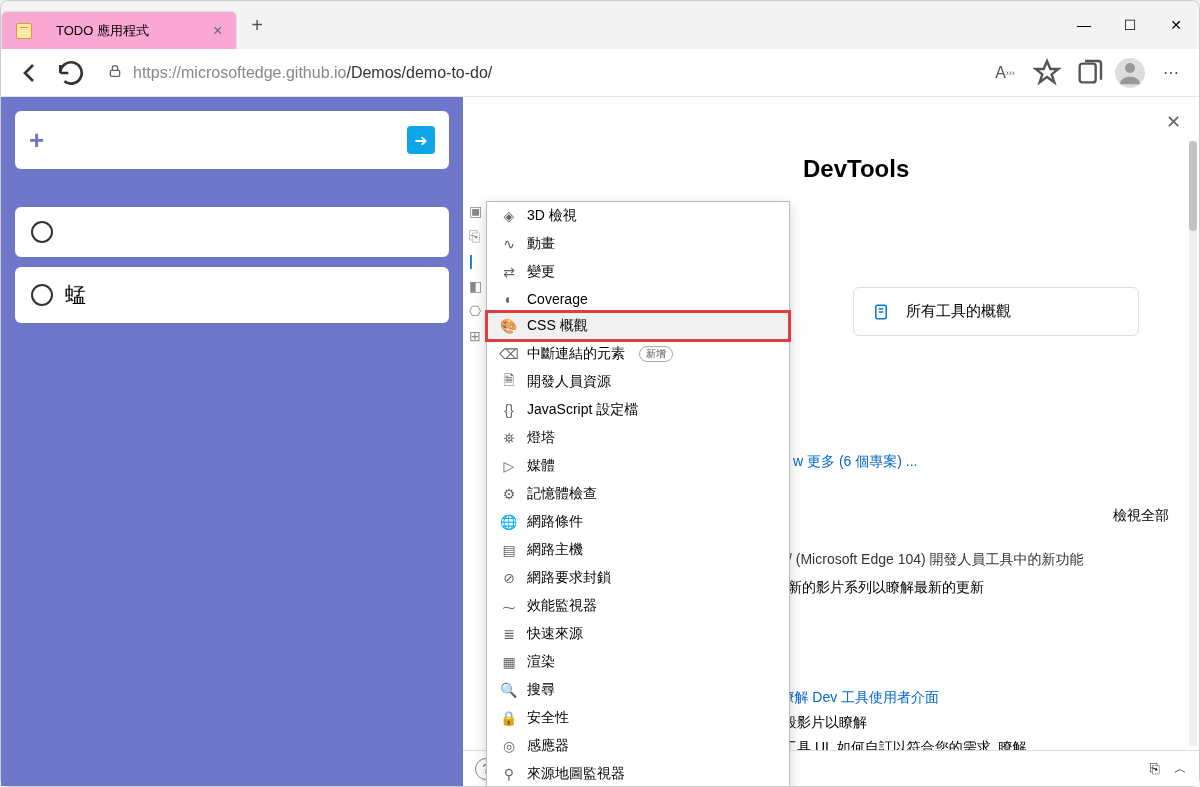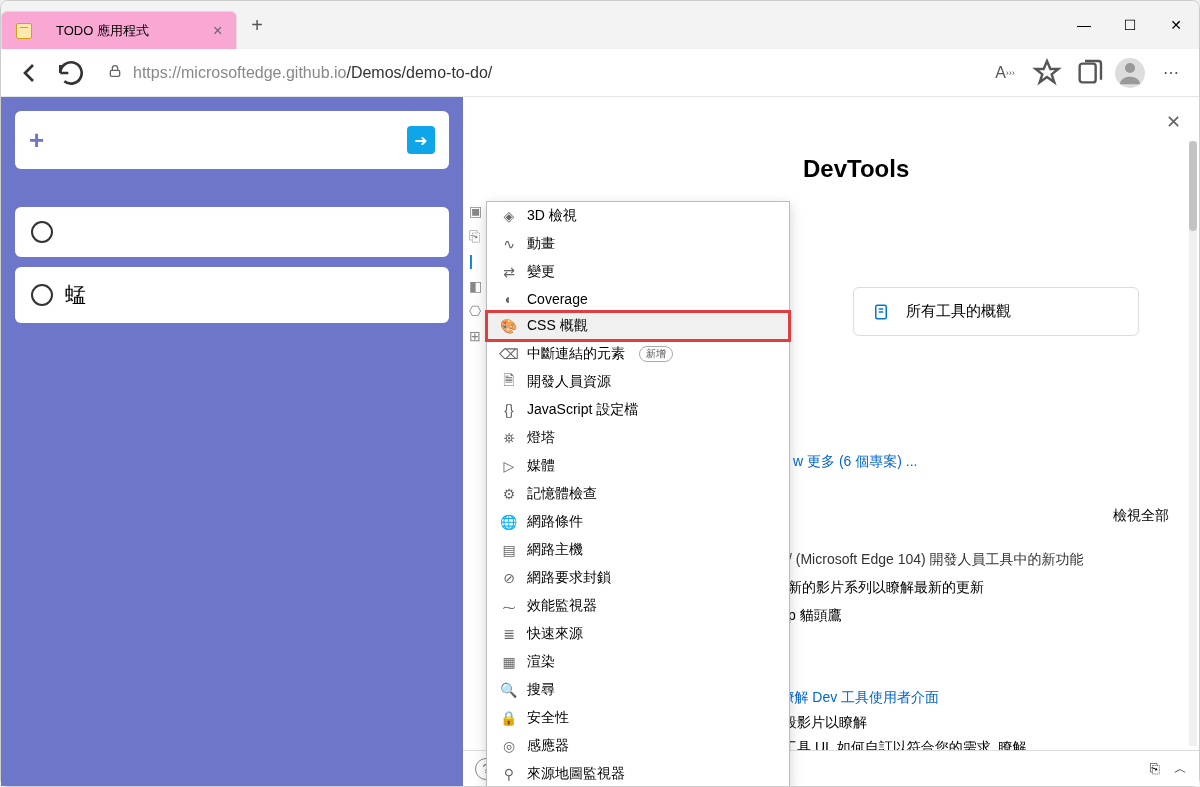--- a/index.html
+++ b/index.html
@@ -167,21 +167,20 @@
         </div>
       </div>
 
       <div style="position:absolute; left:330px; top:356px; font-size:14px; color:#0066cc; cursor:pointer;">w 更多 (6 個專案) ...</div>
 
       <div class="dt-viewall">檢視全部</div>
 
       <div style="position:absolute; left:325px; top:448px; font-size:14px; line-height:2;">
         <div style="color:#333">/ (Microsoft Edge 104) 開發人員工具中的新功能</div>
         <div>新的影片系列以瞭解最新的更新</div>
-        <div>p 貓頭鷹</div>
       </div>
 
       <div class="dt-video" style="left:80px; top:588px;">
         <div class="dt-thumb">
           <div class="dt-thumb-face"></div>
           <div class="dt-thumb-label">Understand</div>
         </div>
         <div class="dt-video-text">
           <div class="vlink">Video: U瞭解 Dev 工具使用者介面</div>
           <div>請觀看這段影片以瞭解</div>

